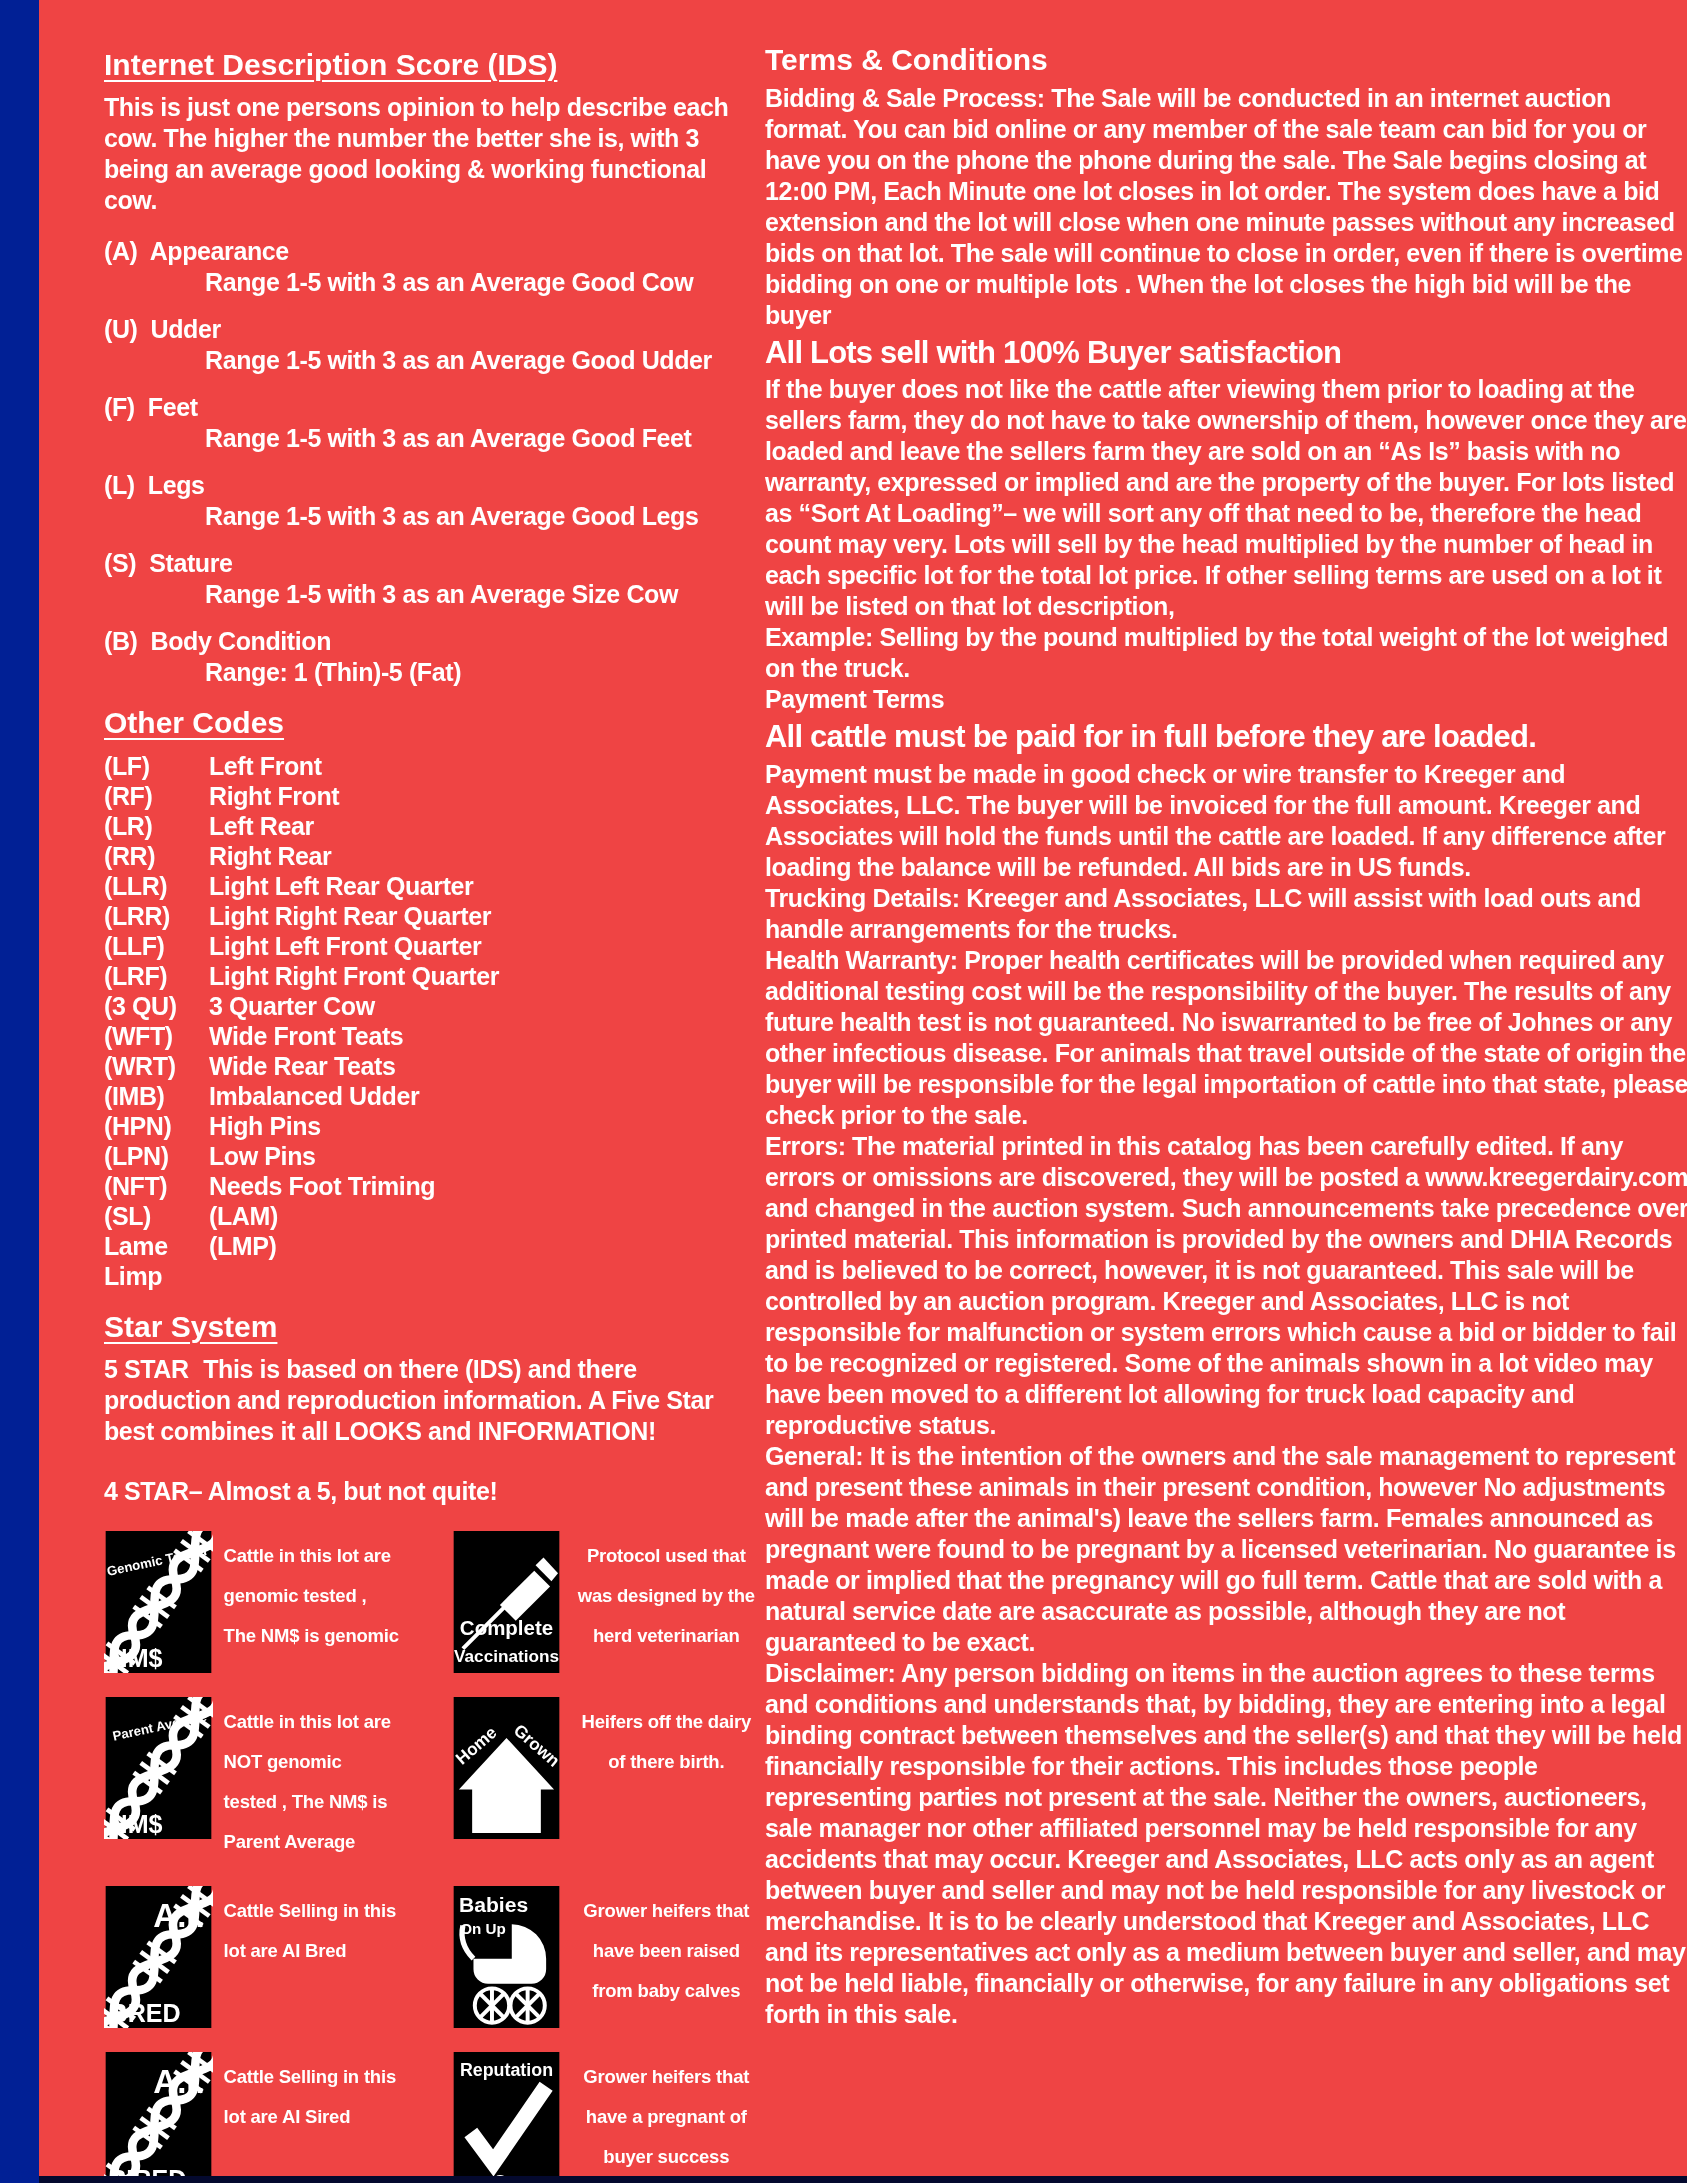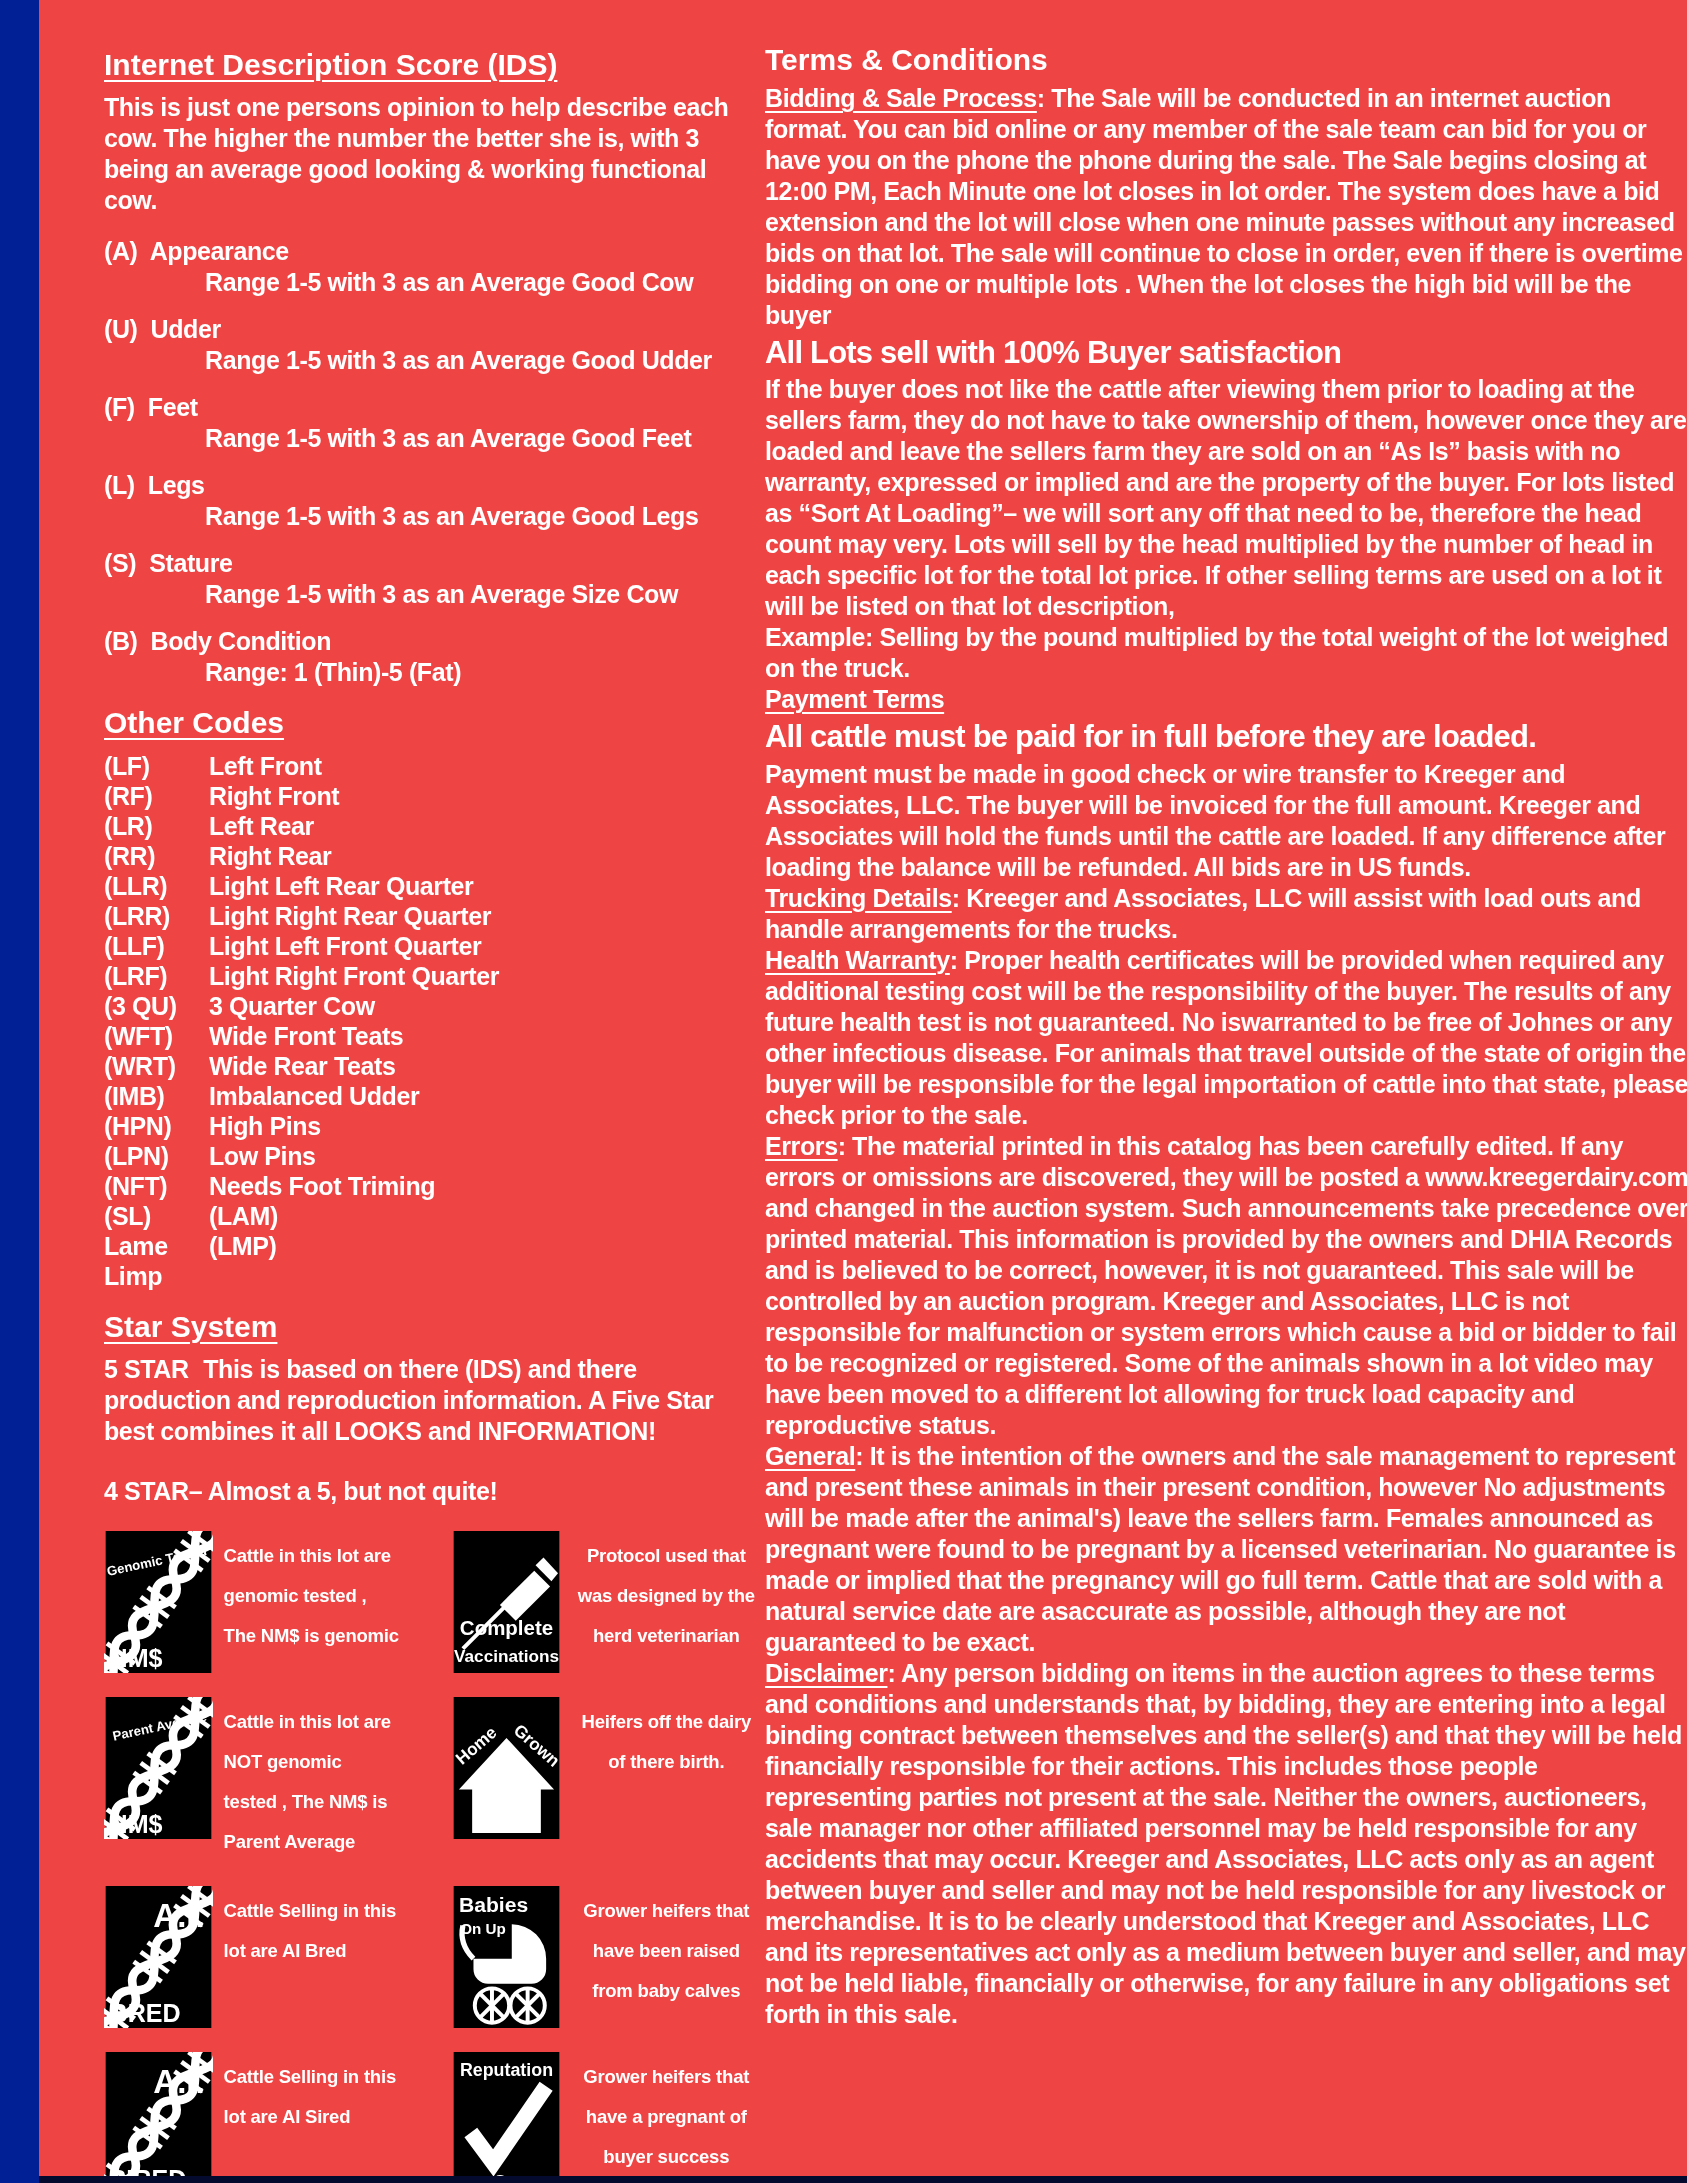--- a/index.html
+++ b/index.html
@@ -19,21 +19,21 @@
   .star5 .lead5{margin-right:14.6px;}
   .star4{margin:0 0 24px 0;}
   .badges{display:grid;grid-template-columns:109px 218px 109px 189px;column-gap:10.6px;row-gap:24px;}
   .badge-icon{width:109px;height:142px;}
   .badge-icon svg{display:block;width:100%;height:100%;}
   .badge-caption{font-size:18.5px;line-height:40px;letter-spacing:-0.2px;padding-top:5.3px;}
   .badge-caption.center{text-align:center;}
   .rc-title{font-size:30px;line-height:36px;margin:0 0 5.3px 0;}
   .rc p{margin:0;}
   .rc .big{font-size:31px;line-height:38px;letter-spacing:-0.8px;margin:2.6px 0;}
-  .lead-ul{text-decoration:underline;text-decoration-thickness:2px;text-underline-offset:4px;}
+  .lead-ul{text-decoration-thickness:2px;text-underline-offset:4px;}
   .footer-strip{position:absolute;left:0;bottom:0;width:100%;height:6.6px;background:#04092e;}
   svg text{font-family:"Liberation Sans",sans-serif;font-weight:700;fill:#ffffff;}
 </style>
 </head>
 <body>
 
 <div class="page">
 
   <div class="col-left">
     <h2 class="h-underline">Internet Description Score (IDS)</h2>

